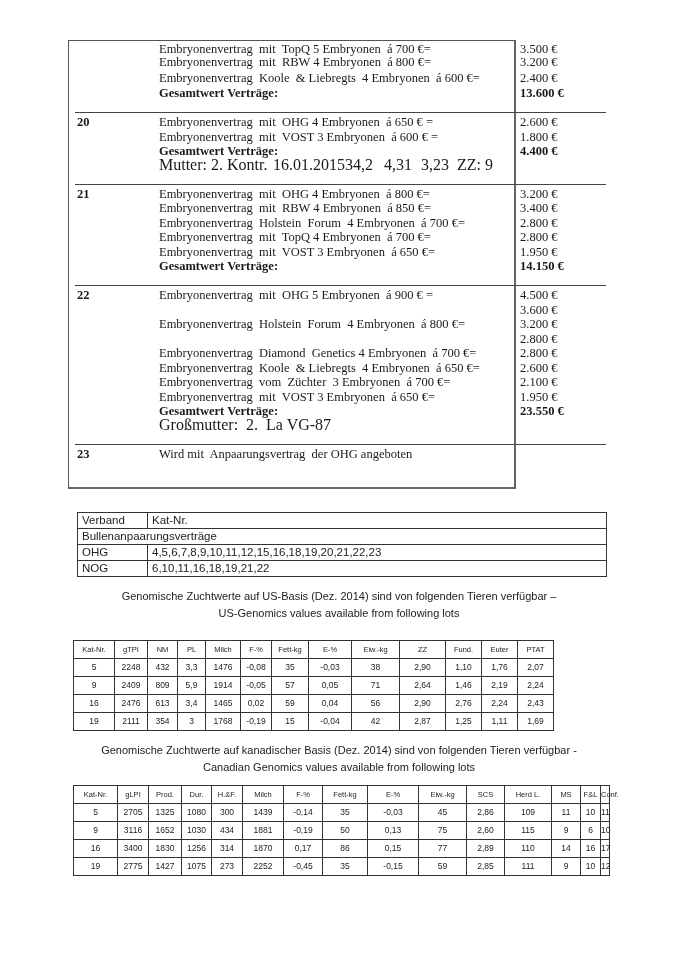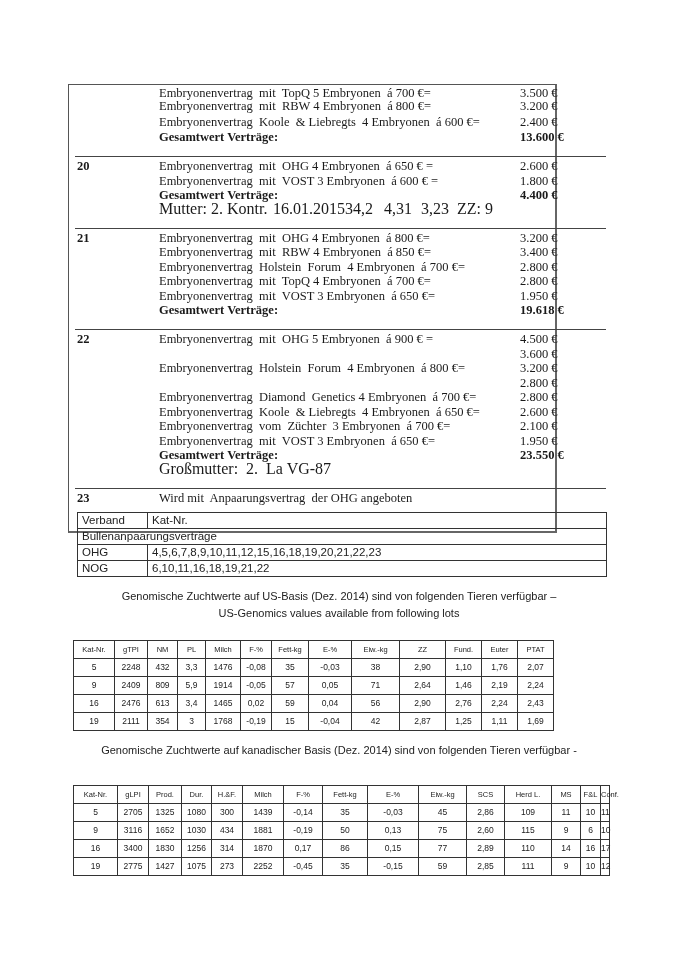--- a/index.html
+++ b/index.html
@@ -1,22 +1,22 @@
 <!DOCTYPE html>
 <html><head>
 <meta charset="utf-8">
 <style>
   html, body { margin: 0; padding: 0; background: #ffffff; }
   body { width: 678px; height: 960px; position: relative; overflow: hidden; color: #1a1a1a; }
   .serif { font-family: "Liberation Serif", "DejaVu Serif", serif; }
   .sans { font-family: "Liberation Sans", "DejaVu Sans", sans-serif; }
 
   
-  .frame { position: absolute; left: 68px; top: 40px; width: 489px; height: 449px;
-           border: 1px solid #555; border-right: 2px solid #666; border-bottom: 2px solid #666; box-sizing: border-box; margin-top: 44px; }
+  .frame { position: absolute; left: 68px; top: 40px; width: 448px; height: 449px;
+           border: 1px solid #555; border-right: 2px solid #666; border-bottom: 2px solid #666; box-sizing: border-box; }
   .section { position: absolute; left: 0; width: 100%; }
   .divider { position: absolute; left: 6px; width: 531px; height: 0; border-top: 1.5px solid #444; }
   .lotno { position: absolute; left: 8px; font-weight: bold; font-size: 12.5px; line-height: 14px; }
   .line { position: absolute; left: 90px; width: 440px; height: 14px; font-size: 12.5px; line-height: 14px; white-space: pre; }
   .line .desc { position: absolute; left: 0; }
   .line .amt { position: absolute; left: 361px; }
   .line.total { font-weight: bold; }
   .line.total .amt { font-weight: bold; }
   .note { position: absolute; left: 90px; font-size: 16px; line-height: 14px; white-space: pre; }
   .note span { position: absolute; top: 0; }
@@ -65,21 +65,21 @@
 
   <div class="divider" style="top:143px;"></div>
 
   <div class="section" style="top:0;">
     <div class="lotno" style="top:146px;">21</div>
     <div class="line" style="top:146px;"><span class="desc">Embryonenvertrag  mit  OHG 4 Embryonen  á 800 €=</span><span class="amt">3.200 €</span></div>
     <div class="line" style="top:160px;"><span class="desc">Embryonenvertrag  mit  RBW 4 Embryonen  á 850 €=</span><span class="amt">3.400 €</span></div>
     <div class="line" style="top:175px;"><span class="desc">Embryonenvertrag  Holstein  Forum  4 Embryonen  á 700 €=</span><span class="amt">2.800 €</span></div>
     <div class="line" style="top:189px;"><span class="desc">Embryonenvertrag  mit  TopQ 4 Embryonen  á 700 €=</span><span class="amt">2.800 €</span></div>
     <div class="line" style="top:204px;"><span class="desc">Embryonenvertrag  mit  VOST 3 Embryonen  á 650 €=</span><span class="amt">1.950 €</span></div>
-    <div class="line total" style="top:218px;"><span class="desc">Gesamtwert Verträge:</span><span class="amt">19.618 €</span></div>
+    <div class="line total" style="top:218px;"><span class="desc">Gesamtwert Verträge:</span><span class="amt">14.150 €</span></div>
   </div>
 
   <div class="divider" style="top:244px;"></div>
 
   <div class="section" style="top:0;">
     <div class="lotno" style="top:247px;">22</div>
     <div class="line" style="top:247px;"><span class="desc">Embryonenvertrag  mit  OHG 5 Embryonen  á 900 € =</span><span class="amt">4.500 €</span></div>
     <div class="line" style="top:262px;"><span class="amt">3.600 €</span></div>
     <div class="line" style="top:276px;"><span class="desc">Embryonenvertrag  Holstein  Forum  4 Embryonen  á 800 €=</span><span class="amt">3.200 €</span></div>
     <div class="line" style="top:291px;"><span class="amt">2.800 €</span></div>
@@ -216,20 +216,21 @@
         <td>2,87</td>
         <td>1,25</td>
         <td>1,11</td>
         <td>1,69</td>
     </tr>
   </tbody>
 </table>
 
 <div class="caption sans" style="top:742px;">
   <div>Genomische Zuchtwerte auf kanadischer Basis (Dez. 2014)  sind von folgenden Tieren verfügbar  -</div>
+  <div>Canadian Genomics values available from following lots</div>
 </div>
 
 <table class="gtab sans" style="left:73px; top:785px; width:536px;">
   <colgroup>
     <col style="width:44px">
       <col style="width:31px">
       <col style="width:33px">
       <col style="width:30px">
       <col style="width:31px">
       <col style="width:41px">

